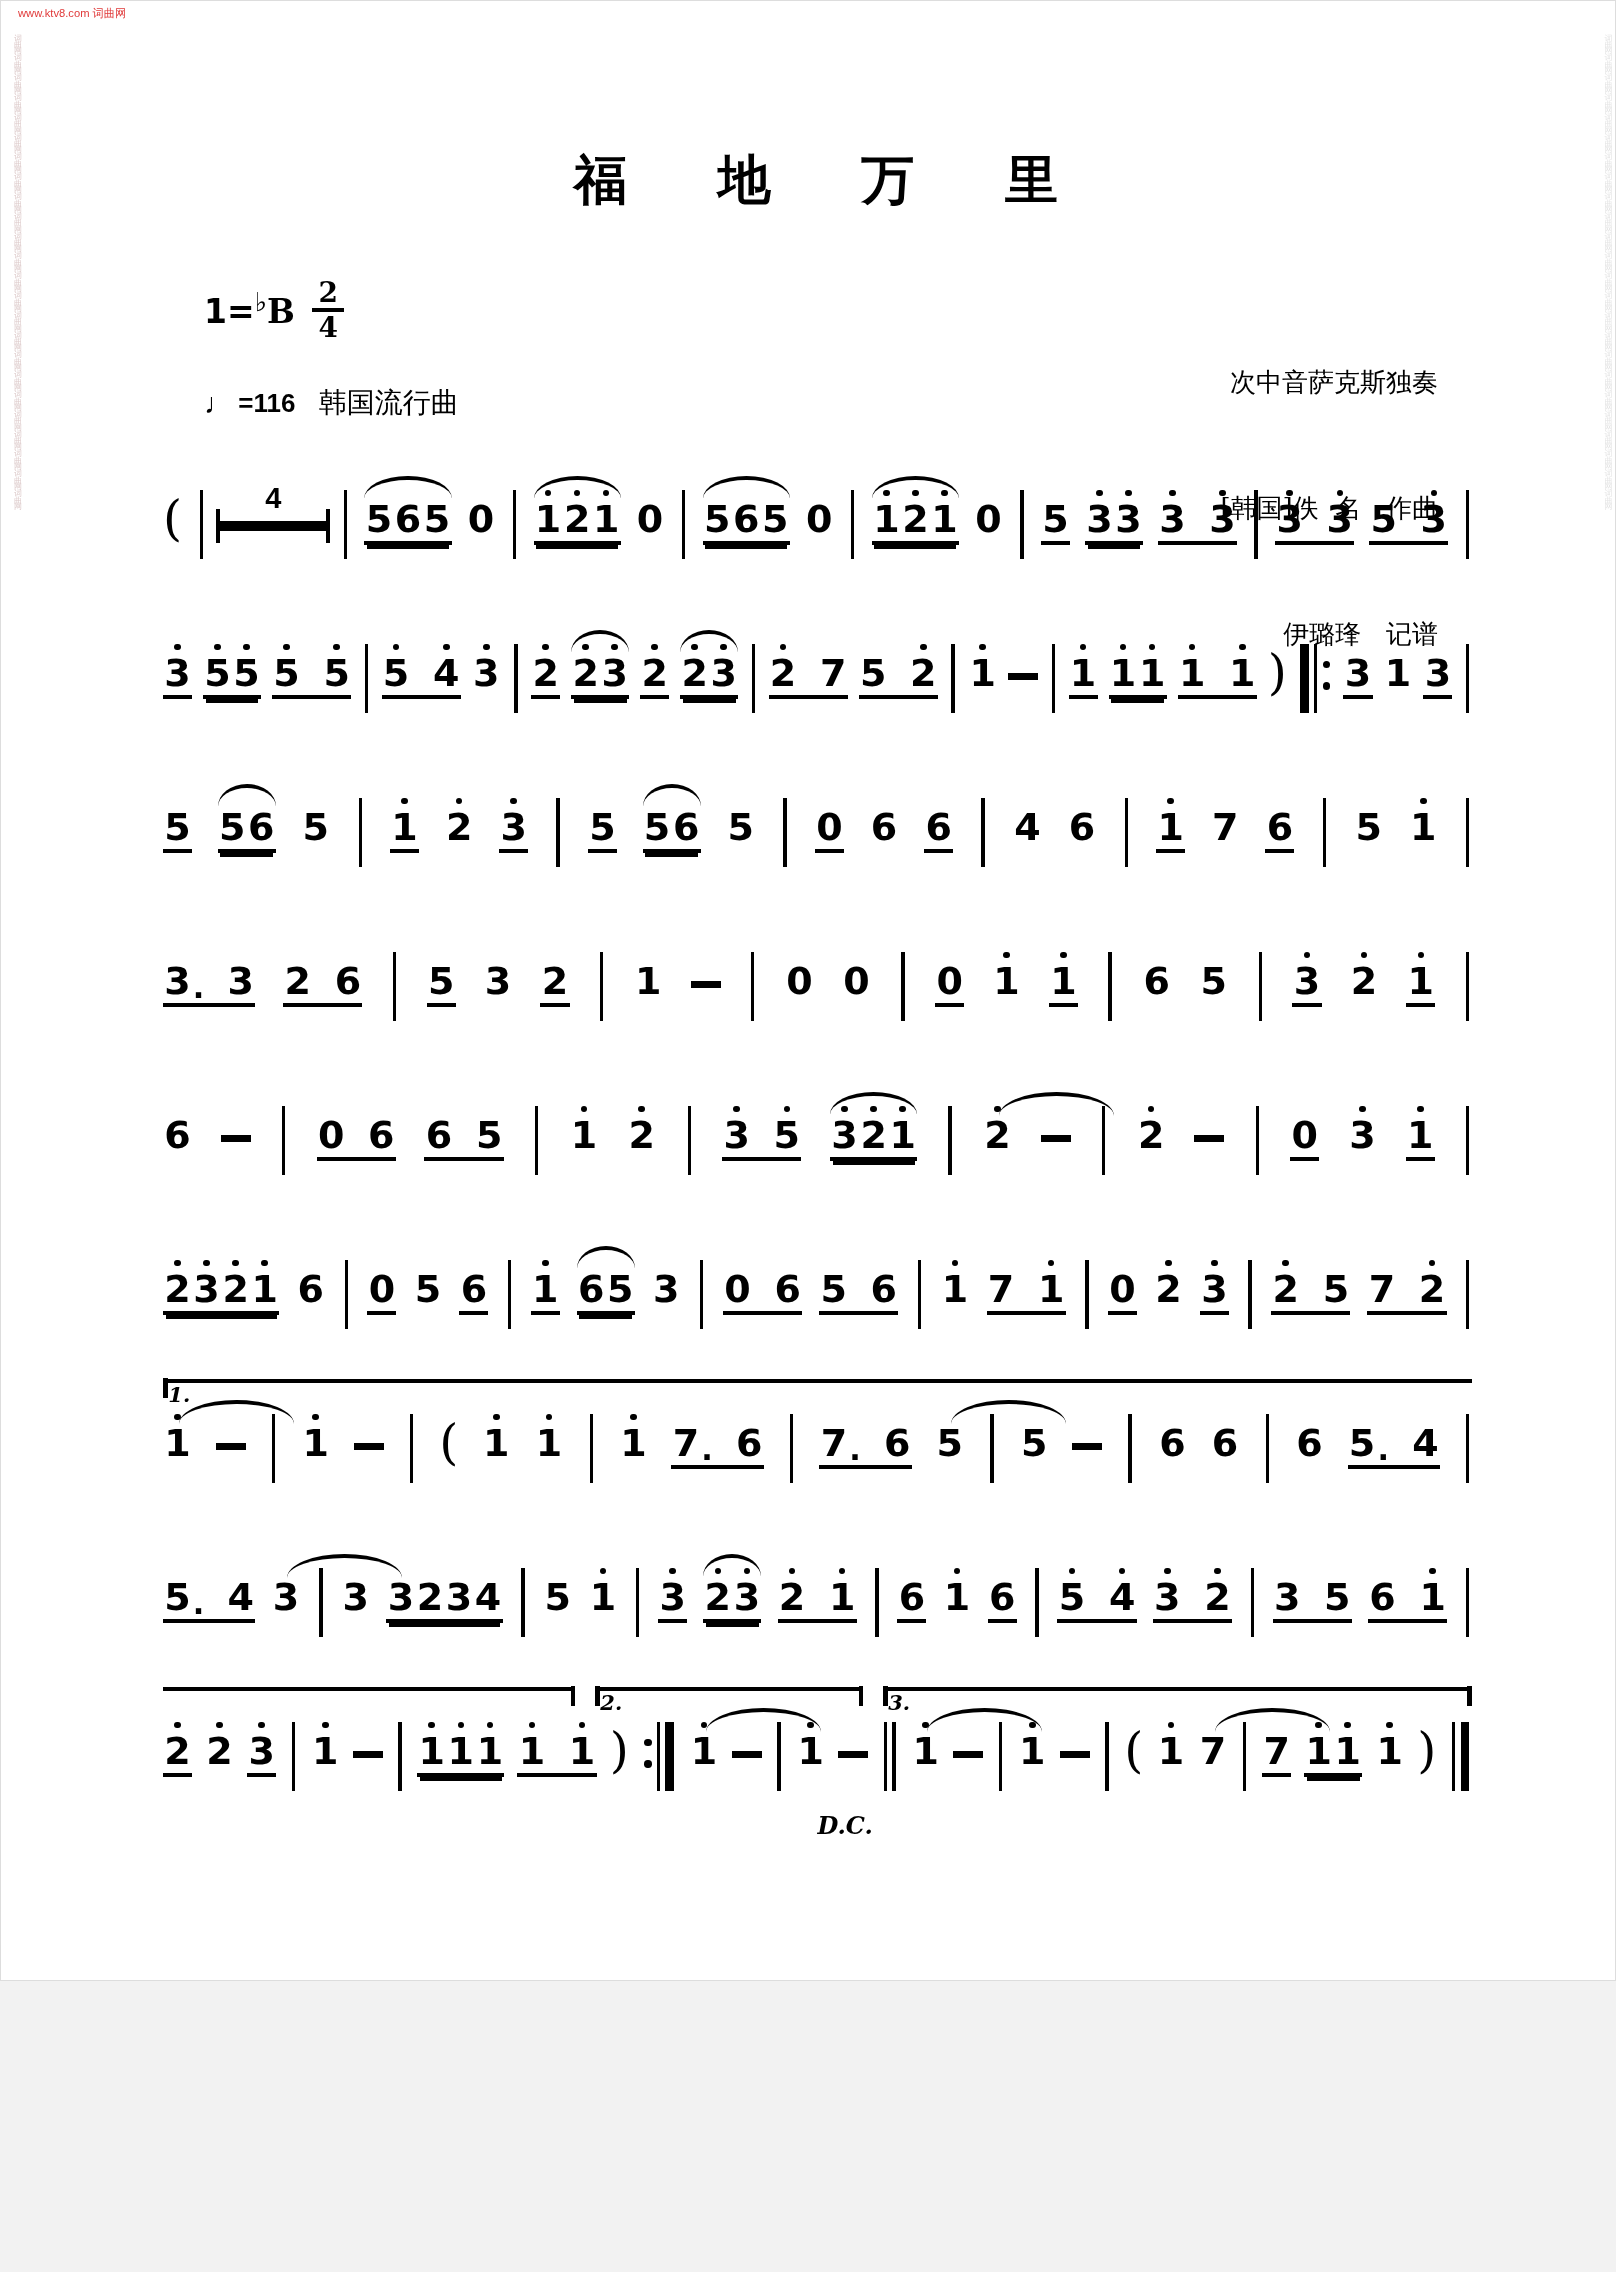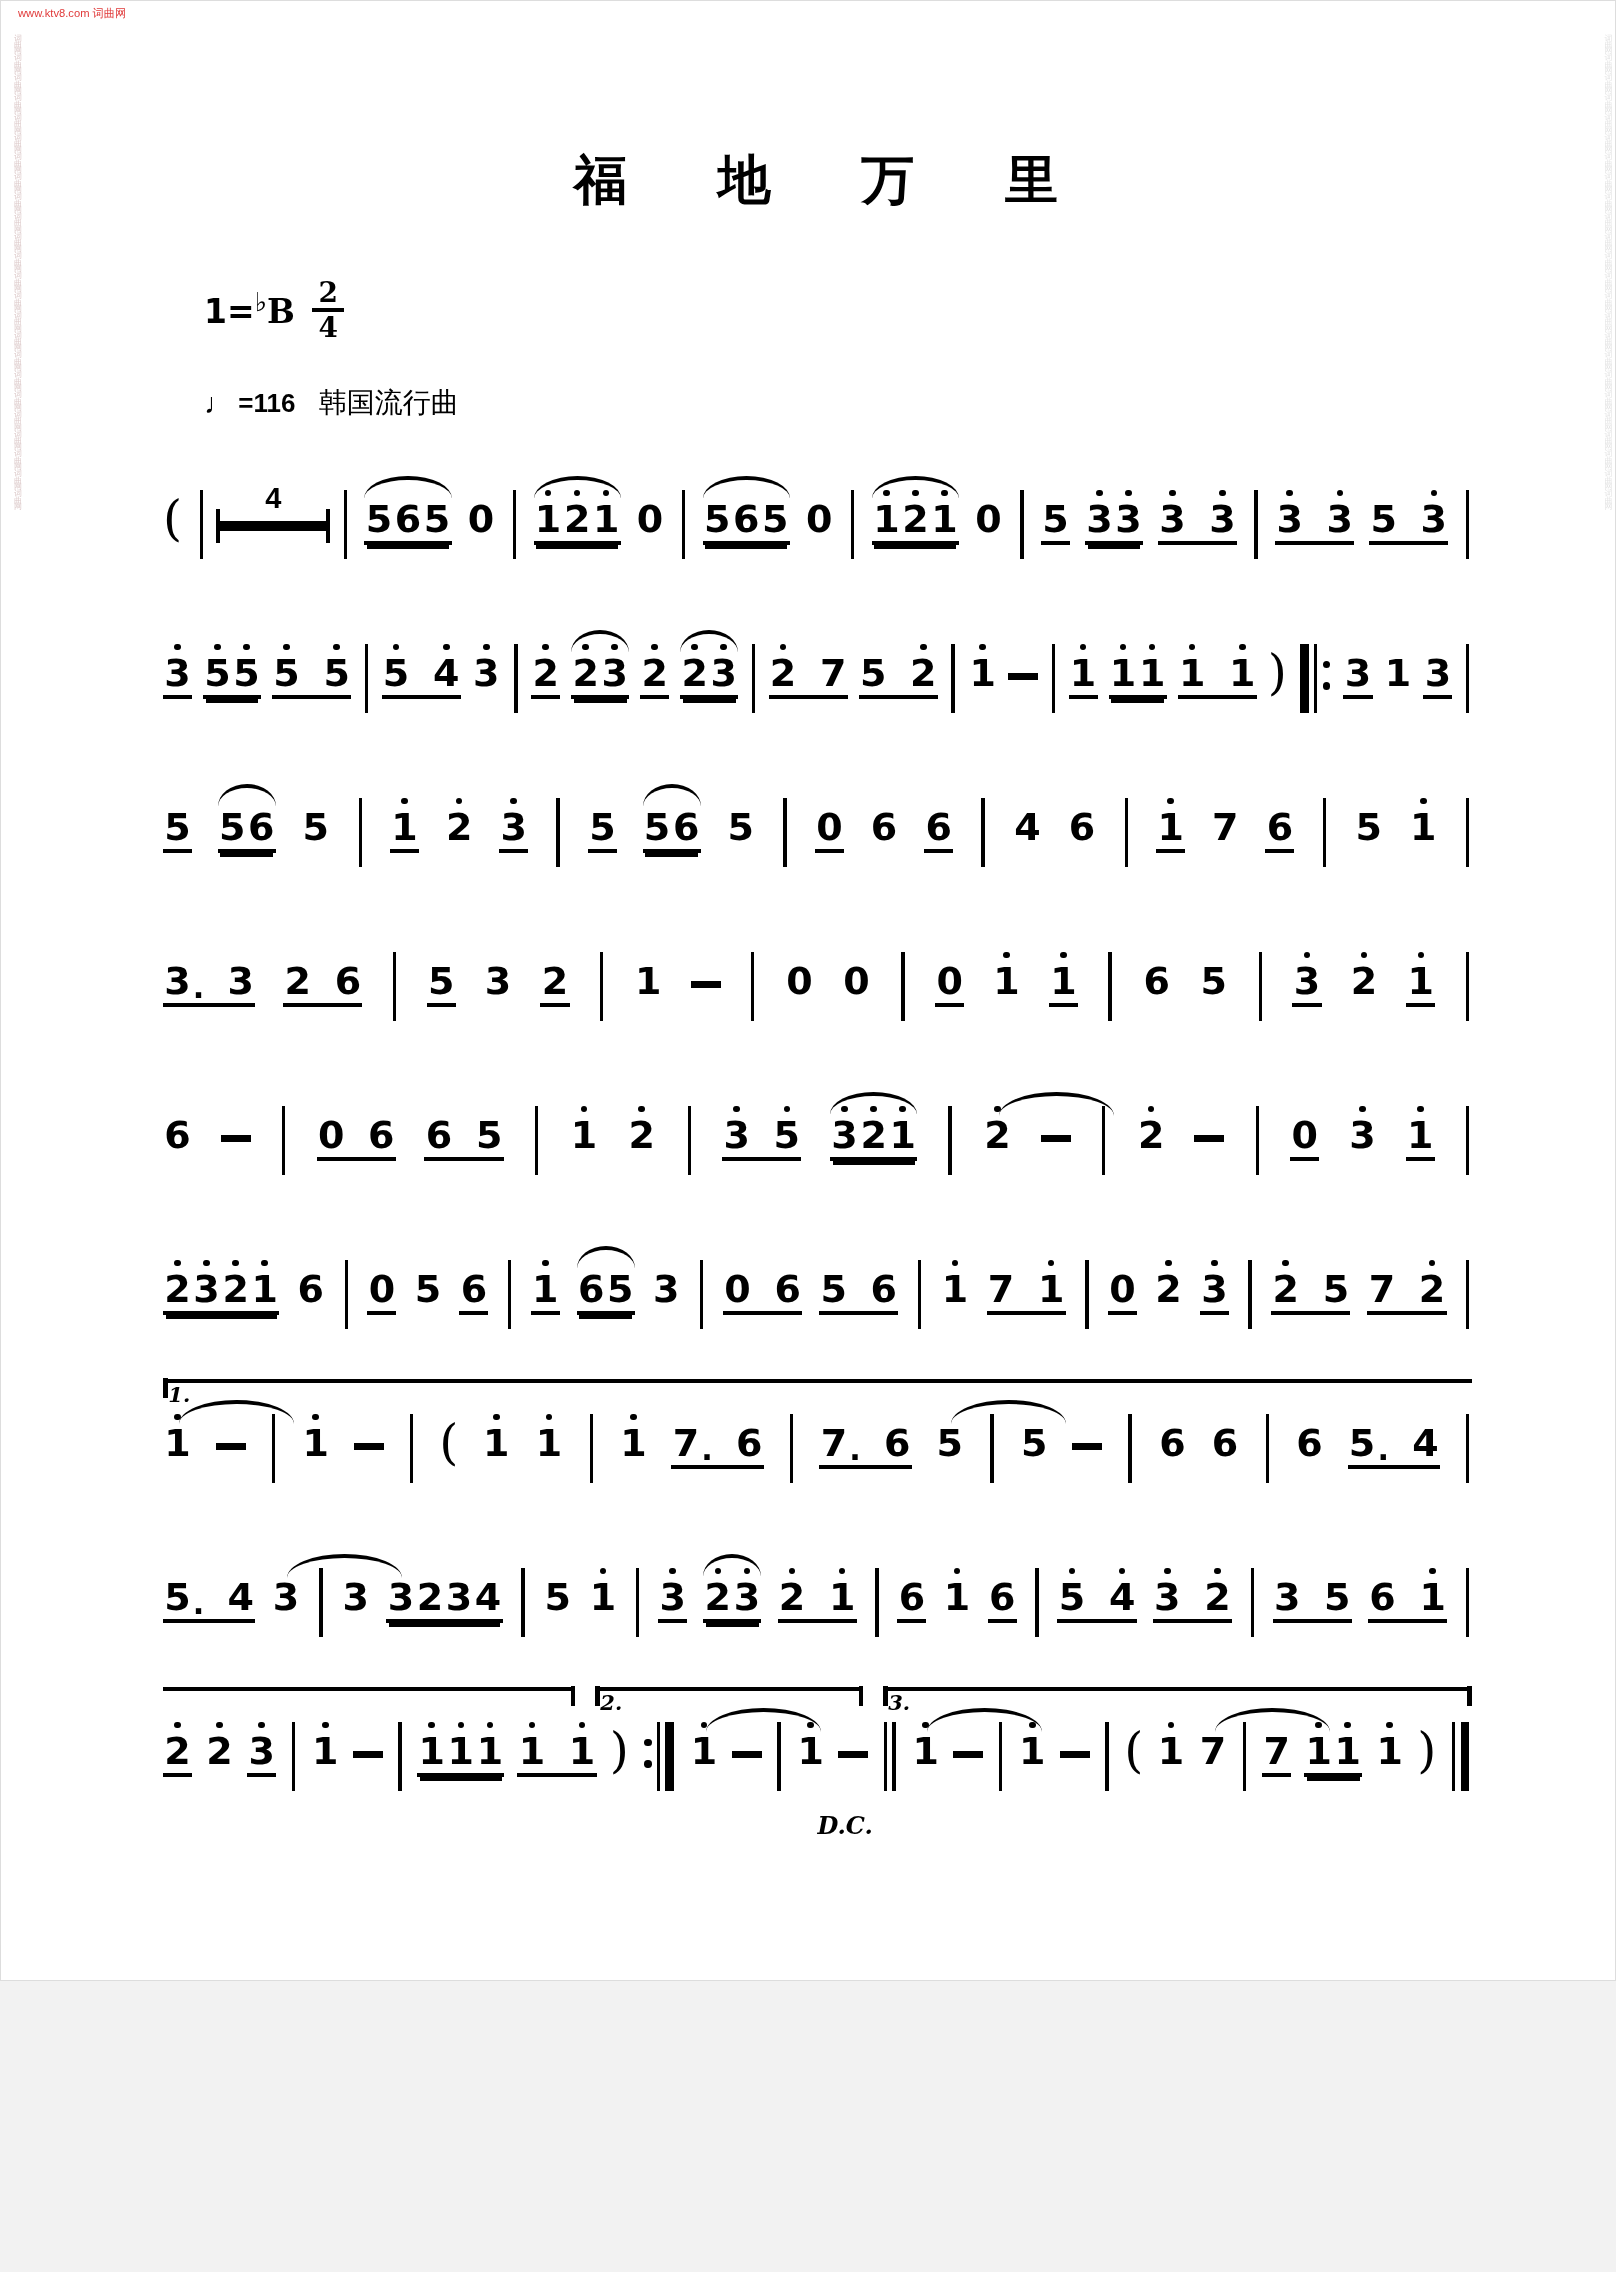--- a/index.html
+++ b/index.html
@@ -88,20 +88,25 @@
   <div class="keysig">
     <span class="kp">1=</span>
       <span class="kflat">♭</span>
       <span>B</span>
     <span class="meter">
       <span class="mn">2</span>
       <span class="md">4</span>
     </span>
   </div>
 
+  <div class="credits">
+    <div>次中音萨克斯独奏</div>
+    <div>[韩国]佚  名   作曲</div>
+    <div>伊璐琒   记谱</div>
+  </div>
 
   <div class="tempo">
     <span class="tn">♩</span>
       <span>=116</span>
     <span class="ts">韩国流行曲</span>
   </div>
 
   <div class="score">
       <div class="mrow">
         <span class="paren">(</span>

